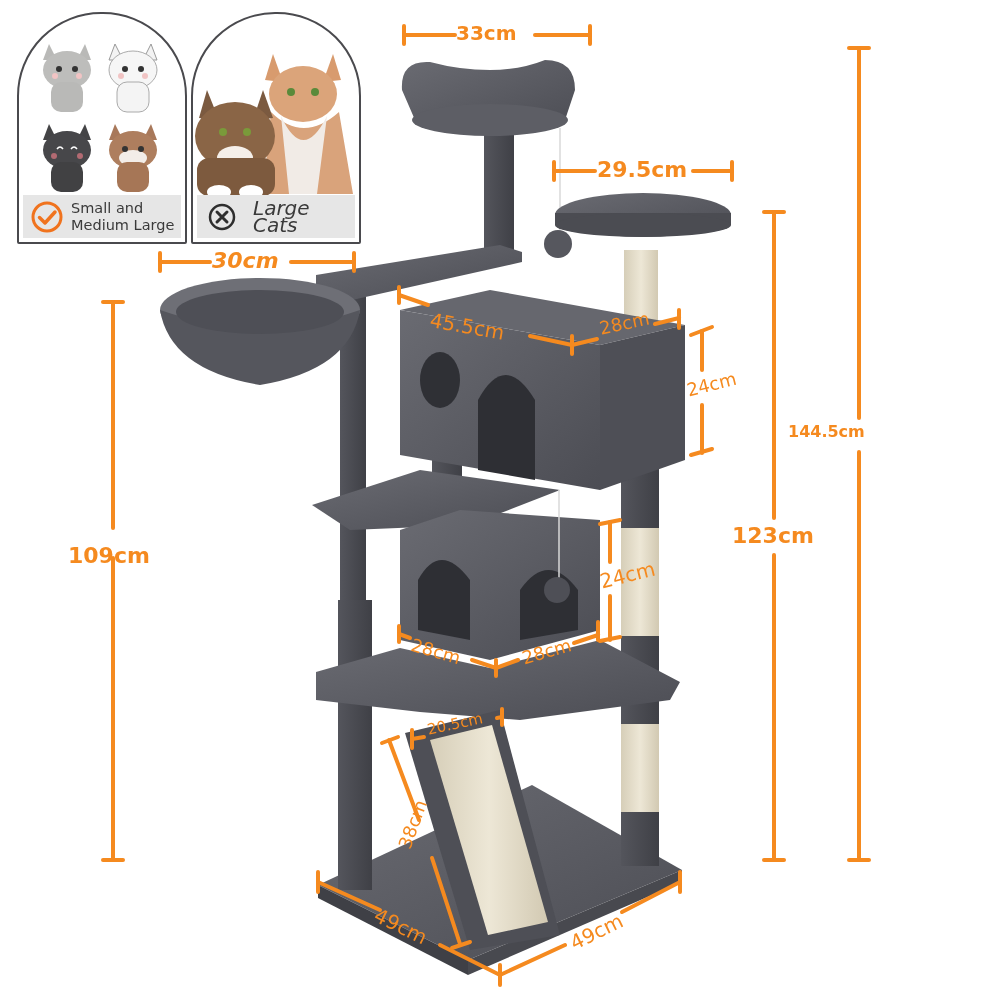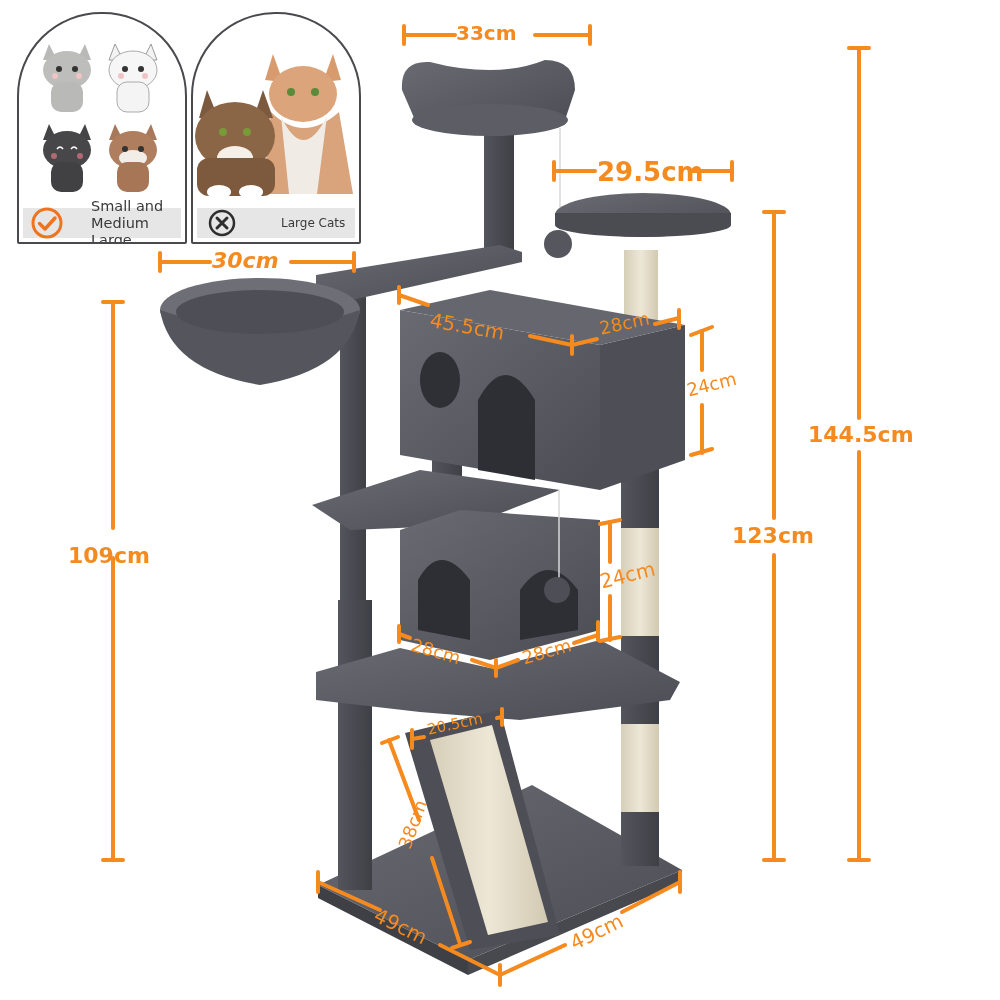--- a/index.html
+++ b/index.html
@@ -1,20 +1,20 @@
 <!DOCTYPE html>
 <html><head>
 <meta charset="utf-8">
 <style>
   html, body { margin:0; padding:0; background:#ffffff; }
   body { width:1000px; height:1000px; position:relative; overflow:hidden; font-family:"Liberation Sans", sans-serif; }
   .abs { position:absolute; }
   .dim-label { position:absolute; color:#f58a1f; font-family:"DejaVu Sans", sans-serif; font-weight:bold; white-space:nowrap; line-height:1; background:transparent; }
   .badge-panel { position:absolute; box-sizing:border-box; border:2px solid #4a4a4e; border-radius:84px 84px 2px 2px; background:#ffffff; overflow:hidden; }
-  .badge-footer { position:absolute; left:4px; right:4px; bottom:4px; height:30px; background:#e6e6e6; display:flex; align-items:center;gap:20px; }
+  .badge-footer { position:absolute; left:4px; right:4px; bottom:4px; height:43px; background:#e6e6e6; display:flex; align-items:center; }
   .badge-text { font-family:"DejaVu Sans", sans-serif; font-size:14.5px; color:#3a3a3a; line-height:17px; }
 </style>
 </head>
 <body>
 
 <div class="badge-panel" style="left:17px; top:12px; width:170px; height:232px;">
   <svg class="abs" style="left:8px; top:10px;" width="150" height="170" viewBox="0 0 150 170">
 
     <g>
       <polygon points="22,20 30,36 16,36" fill="#b9b9b7"></polygon>
@@ -93,21 +93,21 @@
         <ellipse cx="58" cy="168" rx="12" ry="7" fill="#ffffff"></ellipse>
       <circle cx="30" cy="108" r="4" fill="#7a9a3a"></circle>
         <circle cx="54" cy="108" r="4" fill="#7a9a3a"></circle>
     </g>
   </svg>
   <div class="badge-footer">
     <svg width="30" height="30" viewBox="0 0 30 30" style="margin-left:10px; flex:none;">
       <circle cx="15" cy="15" r="12" fill="none" stroke="#2e2e2e" stroke-width="2.5"></circle>
       <path d="M10 10 L20 20 M20 10 L10 20" stroke="#2e2e2e" stroke-width="3" stroke-linecap="round"></path>
     </svg>
-    <div class="badge-text" style="margin-left:24px; font-size:12px;">
+    <div class="badge-text" style="margin-left:16px; font-size:20px;font-style:italic;">
       <div>Large Cats</div>
     </div>
   </div>
 </div>
 
 <svg class="abs" style="left:0; top:0;" width="1000" height="1000" viewBox="0 0 1000 1000">
   <defs>
     <linearGradient id="plush" x1="0" y1="0" x2="1" y2="1">
       <stop offset="0" stop-color="#6a6b72"></stop>
         <stop offset="1" stop-color="#4c4d54"></stop>
@@ -267,27 +267,27 @@
       <line x1="764" y1="860" x2="784" y2="860"></line>
 
     <line x1="849" y1="48" x2="869" y2="48"></line>
       <line x1="859" y1="48" x2="859" y2="418"></line>
     <line x1="859" y1="452" x2="859" y2="860"></line>
       <line x1="849" y1="860" x2="869" y2="860"></line>
   </g>
 </svg>
 
 <div class="dim-label" style="left:456px; top:23px; font-size:20px;">33cm</div>
-<div class="dim-label" style="left:597px; top:159px; font-size:26px;">29.5cm</div>
+<div class="dim-label" style="left:597px; top:159px; font-size:22px;">29.5cm</div>
 <div class="dim-label" style="left:212px; top:250px; font-size:22px;font-style:italic;">30cm</div>
 <div class="dim-label" style="left:432px; top:310px; font-size:20px; font-weight:normal; transform:rotate(10deg); transform-origin:left top;">45.5cm</div>
 <div class="dim-label" style="left:598px; top:320px; font-size:18px; font-weight:normal; transform:rotate(-12deg); transform-origin:left top;">28cm</div>
 <div class="dim-label" style="left:685px; top:382px; font-size:18px; font-weight:normal; transform:rotate(-14deg); transform-origin:left top;">24cm</div>
 <div class="dim-label" style="left:598px; top:572px; font-size:20px; font-weight:normal; transform:rotate(-14deg); transform-origin:left top;">24cm</div>
 <div class="dim-label" style="left:414px; top:636px; font-size:18px; font-weight:normal; transform:rotate(16deg); transform-origin:left top;">28cm</div>
 <div class="dim-label" style="left:520px; top:650px; font-size:18px; font-weight:normal; transform:rotate(-16deg); transform-origin:left top;">28cm</div>
 <div class="dim-label" style="left:426px; top:723px; font-size:15px; font-weight:normal; transform:rotate(-12deg); transform-origin:left top;">20.5cm</div>
 <div class="dim-label" style="left:396px; top:845px; font-size:18px; font-weight:normal; transform:rotate(-70deg); transform-origin:left top;">38cm</div>
 <div class="dim-label" style="left:380px; top:905px; font-size:20px; font-weight:normal; transform:rotate(26deg); transform-origin:left top;">49cm</div>
 <div class="dim-label" style="left:567px; top:935px; font-size:20px; font-weight:normal; transform:rotate(-26deg); transform-origin:left top;">49cm</div>
 <div class="dim-label" style="left:68px; top:545px; font-size:22px;">109cm</div>
 <div class="dim-label" style="left:732px; top:525px; font-size:22px;text-align:center;">123cm</div>
-<div class="dim-label" style="left:808px; top:424px; font-size:22px;text-align:center;">144.5cm</div>
+<div class="dim-label" style="left:788px; top:424px; font-size:16px;text-align:center;">144.5cm</div>
 
 </body></html>

